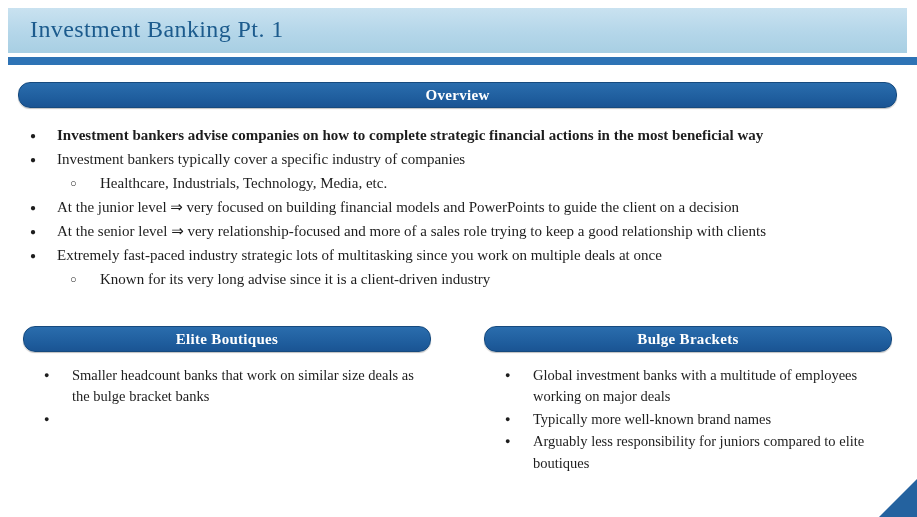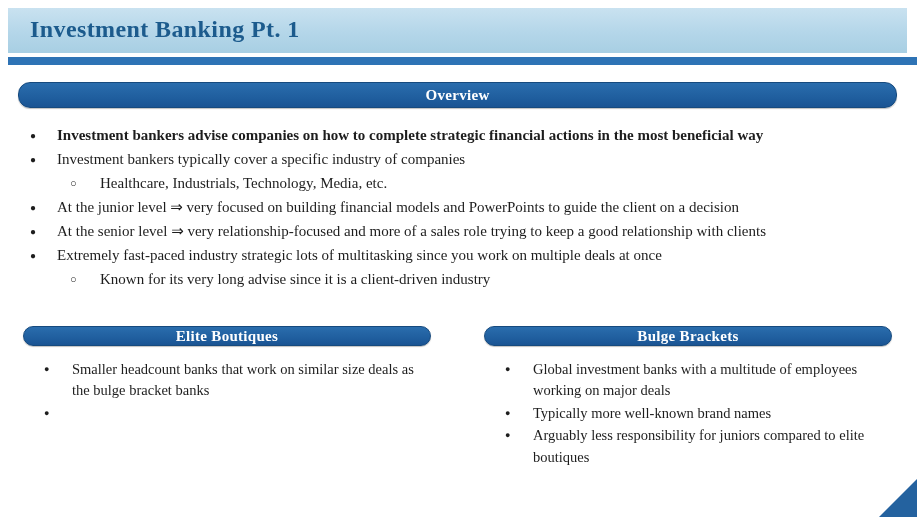--- a/index.html
+++ b/index.html
@@ -16,21 +16,21 @@
 
   
   .header-bar {
     position: absolute;
     left: 8px; top: 8px; right: 10px;
     height: 45px;
     background: linear-gradient(180deg, #c9e2f0 0%, #b4d6e9 55%, #a8cfe3 100%);
   }
   .page-title {
     font-size: 24px;
-    font-weight: bold;
+    font-weight: normal;
     color: #1c5b8d;
     padding: 8px 0 0 22px;
     letter-spacing: 0.4px;
   }
   .accent-strip {
     position: absolute;
     left: 8px; top: 57px; right: 0;
     height: 8px;
     background: #2e73b5;
   }
@@ -78,21 +78,21 @@
 
   
   .columns {
     position: absolute;
     left: 23px; top: 326px;
     width: 869px;
     display: flex;
     gap: 53px;
   }
   .col { width: 408px; }
-  .col-banner { height: 20px; font-size: 15px; letter-spacing: 0.3px; }
+  .col-banner { height: 26px; font-size: 15px; letter-spacing: 0.3px; }
   .col ul { list-style: none; margin-top: 13px; }
   .col li {
     display: flex;
     align-items: flex-start;
     color: #1d1d1d;
     font-size: 14.5px;
     line-height: 1.48;
     margin-bottom: 1px;
   }
   .col li > .marker {

